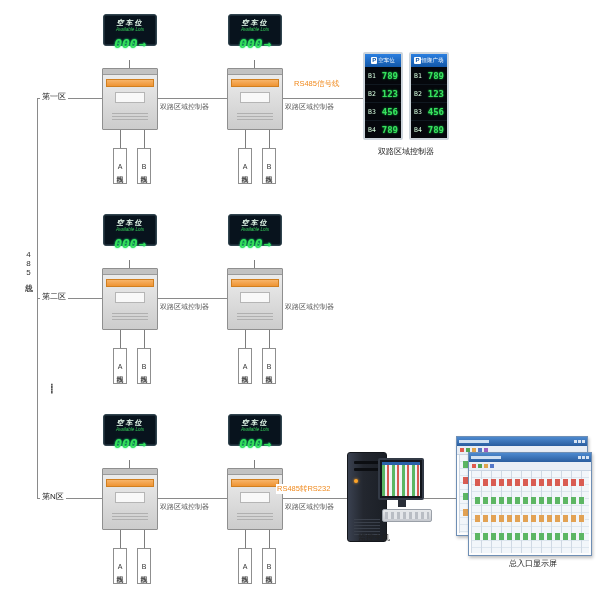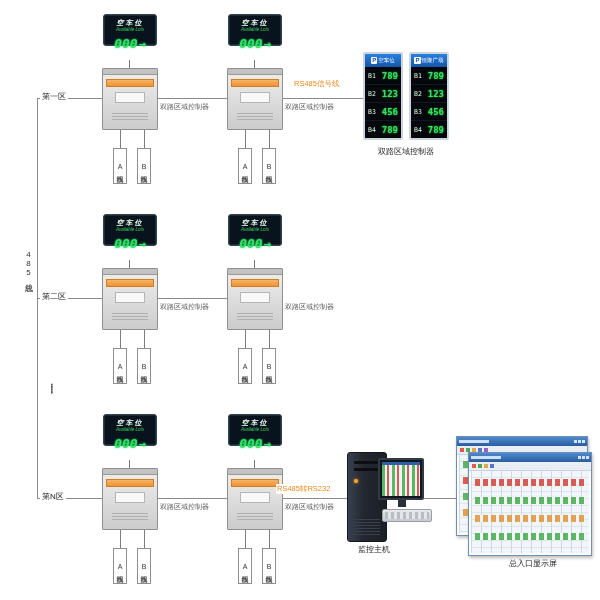--- a/index.html
+++ b/index.html
@@ -297,21 +297,21 @@
     <div class="tower-led"></div>
     <div class="tower-grill"></div>
   </div>
   <div class="monitor">
     <div class="screen"></div>
   </div>
   <div class="monitor-stand"></div>
   <div class="keyboard">
       <div class="keys"></div>
     </div>
-  <div class="caption" style="left:338px;top:544px;width:72px;">监控主机</div>
+  <div class="caption" style="left:338px;top:532px;width:72px;">监控主机</div>
 
   <div class="wire" style="left:424px;top:498px;width:34px;height:1px;"></div>
 
   <div class="win" style="left:456px;top:436px;width:132px;height:100px;">
     <div class="win-head">
         <span class="win-title-strip"></span>
         <span class="win-ctl">
           <i></i>
           <i></i>
           <i></i>

